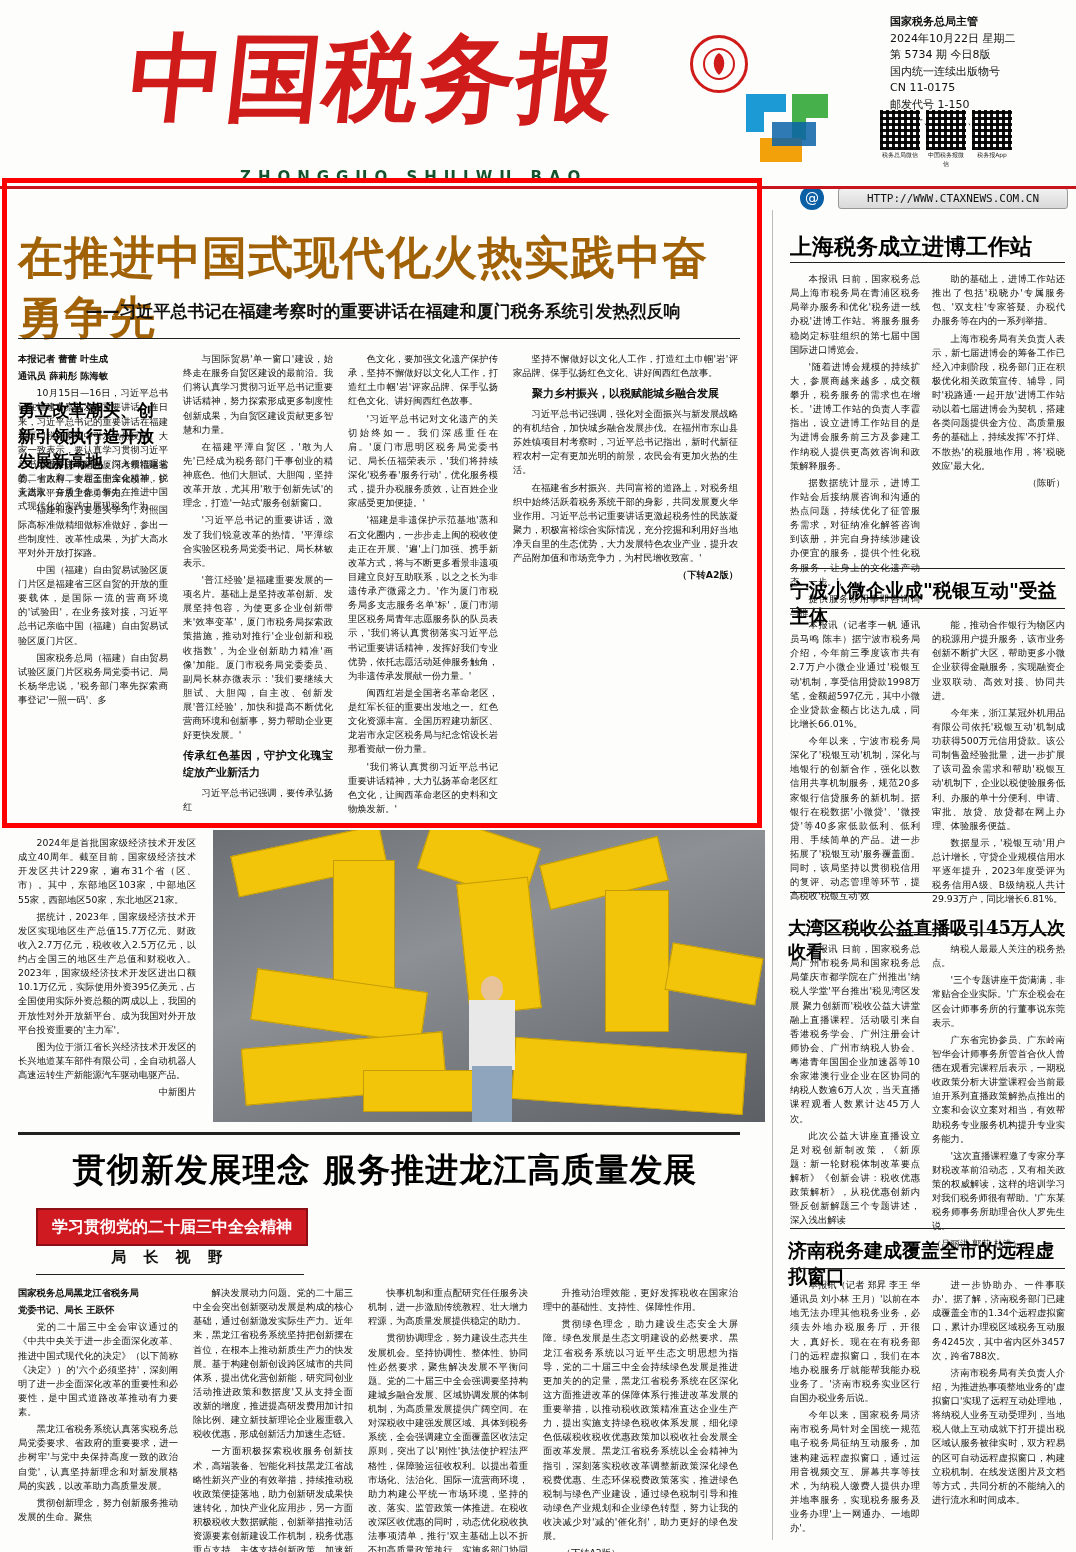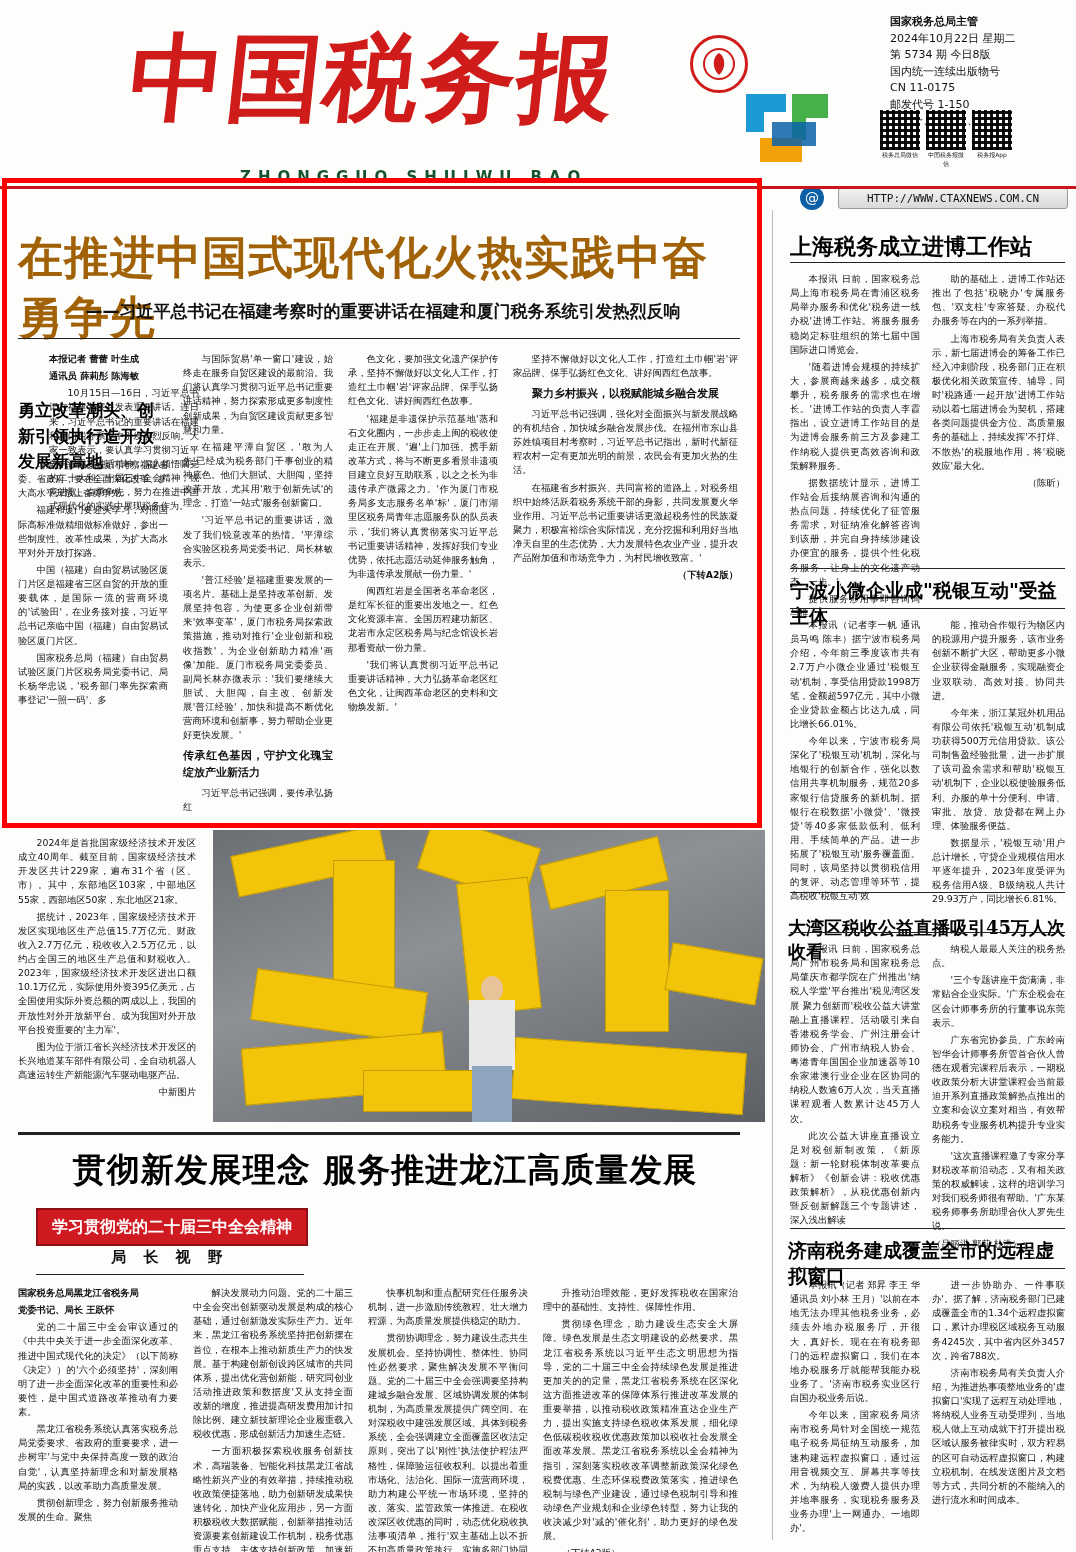--- a/index.html
+++ b/index.html
@@ -183,21 +183,21 @@
     <div class="url-bar">HTTP://WWW.CTAXNEWS.COM.CN</div>
     <div class="rule-red"></div>
   </div>
 
   <div class="redbox"></div>
 
   <div class="headline">在推进中国式现代化火热实践中奋勇争先</div>
   <div class="subhead">——习近平总书记在福建考察时的重要讲话在福建和厦门税务系统引发热烈反响</div>
   <div class="hr-thin" style="left:18px;top:338px;width:722px;"></div>
 
-  <div class="col" style="left:18px;top:352px;width:150px;margin-left:31px;">
+  <div class="col" style="left:18px;top:352px;width:150px;">
     <p class="byline">本报记者 蕾蕾 叶生成</p>
     <p class="byline">通讯员 薛莉彤 陈海敏</p>
     <p>10月15日—16日，习近平总书记在福建考察并发表重要讲话。连日来，习近平总书记的重要讲话在福建和厦门税务系统中引发热烈反响。大家一致表示，要认真学习贯彻习近平总书记重要讲话精神，深入领悟嘱党的二十大和二十届三中全会精神，锐意进取、奋勇争先，努力在推进中国式现代化的实践中展现税务作为。</p>
   </div>
   <div class="bigq">勇立改革潮头、创新引领执行造开放发展新高地</div>
   <div class="col" style="left:18px;top:458px;width:150px;">
     <p>习近平总书记在厦门考察福建省委、省政府，要在全面深化改革、扩大高水平开放上奋勇争先。</p>
     <p>福建和厦门要迎头学习，对照国际高标准做精细做标准做好，参出一些制度性、改革性成果，为扩大高水平对外开放打探路。</p>
     <p>中国（福建）自由贸易试验区厦门片区是福建省三区自贸的开放的重要载体，是国际一流的营商环境的'试验田'，在业务接对接，习近平总书记亲临中国（福建）自由贸易试验区厦门片区。</p>
     <p>国家税务总局（福建）自由贸易试验区厦门片区税务局党委书记、局长杨华忠说，'税务部门率先探索商事登记'一照一码'、多</p>
@@ -207,20 +207,21 @@
     <p>与国际贸易'单一窗口'建设，始终走在服务自贸区建设的最前沿。我们将认真学习贯彻习近平总书记重要讲话精神，努力探索形成更多制度性创新成果，为自贸区建设贡献更多智慧和力量。</p>
     <p>在福建平潭自贸区，'敢为人先'已经成为税务部门干事创业的精神底色。他们大胆试、大胆闯，坚持改革开放，尤其用'敢于创新先试'的理念，打造'一站式'服务创新窗口。</p>
     <p>'习近平总书记的重要讲话，激发了我们锐意改革的热情。'平潭综合实验区税务局党委书记、局长林敏表示。</p>
     <p>'普江经验'是福建重要发展的一项名片。基础上是坚持改革创新、发展坚持包容，为使更多企业创新带来'效率变革'，厦门市税务局探索政策措施，推动对推行'企业创新和税收指数'，为企业创新助力精准'画像'加能。厦门市税务局党委委员、副局长林亦微表示：'我们要继续大胆试、大胆闯，自主改、创新发展'普江经验'，加快和提高不断优化营商环境和创新事，努力帮助企业更好更快发展。'</p>
     <p class="subt-l">传承红色基因，守护文化瑰宝绽放产业新活力</p>
     <p>习近平总书记强调，要传承弘扬红</p>
   </div>
 
   <div class="col" style="left:348px;top:352px;width:150px;">
     <p>色文化，要加强文化遗产保护传承，坚持不懈做好以文化人工作，打造红土巾帼'岩'评家品牌、保手弘扬红色文化、讲好闽西红色故事。</p>
+    <p>'习近平总书记对文化遗产的关切始终如一。我们深感重任在肩。'厦门市思明区税务局党委书记、局长伍福荣表示，'我们将持续深化'税务春'服务行动'，优化服务模式，提升办税服务质效，让百姓企业家感受更加便捷。'</p>
     <p>'福建是非遗保护示范基地'蒸和石文化圈内，一步步走上闽的税收使走正在开展、'遍'上门加强、携手新改革方式，将与不断更多看景非遗项目建立良好互助联系，以之之长为非遗传承产微露之力。'作为厦门市税务局多支志服务名单'标'，厦门市湖里区税务局青年志愿服务队的队员表示，'我们将认真贯彻落实习近平总书记重要讲话精神，发挥好我们专业优势，依托志愿活动延伸服务触角，为非遗传承发展献一份力量。'</p>
     <p>闽西红岩是全国著名革命老区，是红军长征的重要出发地之一。红色文化资源丰富。全国历程建功新区、龙岩市永定区税务局与纪念馆设长岩那看资献一份力量。</p>
     <p>'我们将认真贯彻习近平总书记重要讲话精神，大力弘扬革命老区红色文化，让闽西革命老区的史料和文物焕发新。'</p>
   </div>
 
   <div class="col" style="left:513px;top:352px;width:225px;">
     <p>坚持不懈做好以文化人工作，打造红土巾帼'岩'评家品牌、保手弘扬红色文化、讲好闽西红色故事。</p>
     <p class="subt">聚力乡村振兴，以税赋能城乡融合发展</p>
     <p>习近平总书记强调，强化对全面振兴与新发展战略的有机结合，加快城乡融合发展步伐。在福州市东山县苏姓镇项目村考察时，习近平总书记指出，新时代新征程农村一定有更加光明的前景，农民会有更加火热的生活。</p>
     <p>在福建省乡村振兴、共同富裕的道路上，对税务组织中始终活跃着税务系统干部的身影，共同发展夏火华业作用。习近平总书记重要讲话更激起税务性的民族凝聚力，积极富裕综合实际情况，充分挖掘和利用好当地净天自里的生态优势，大力发展特色农业产业，提升农产品附加值和市场竞争力，为村民增收致富。'</p>

